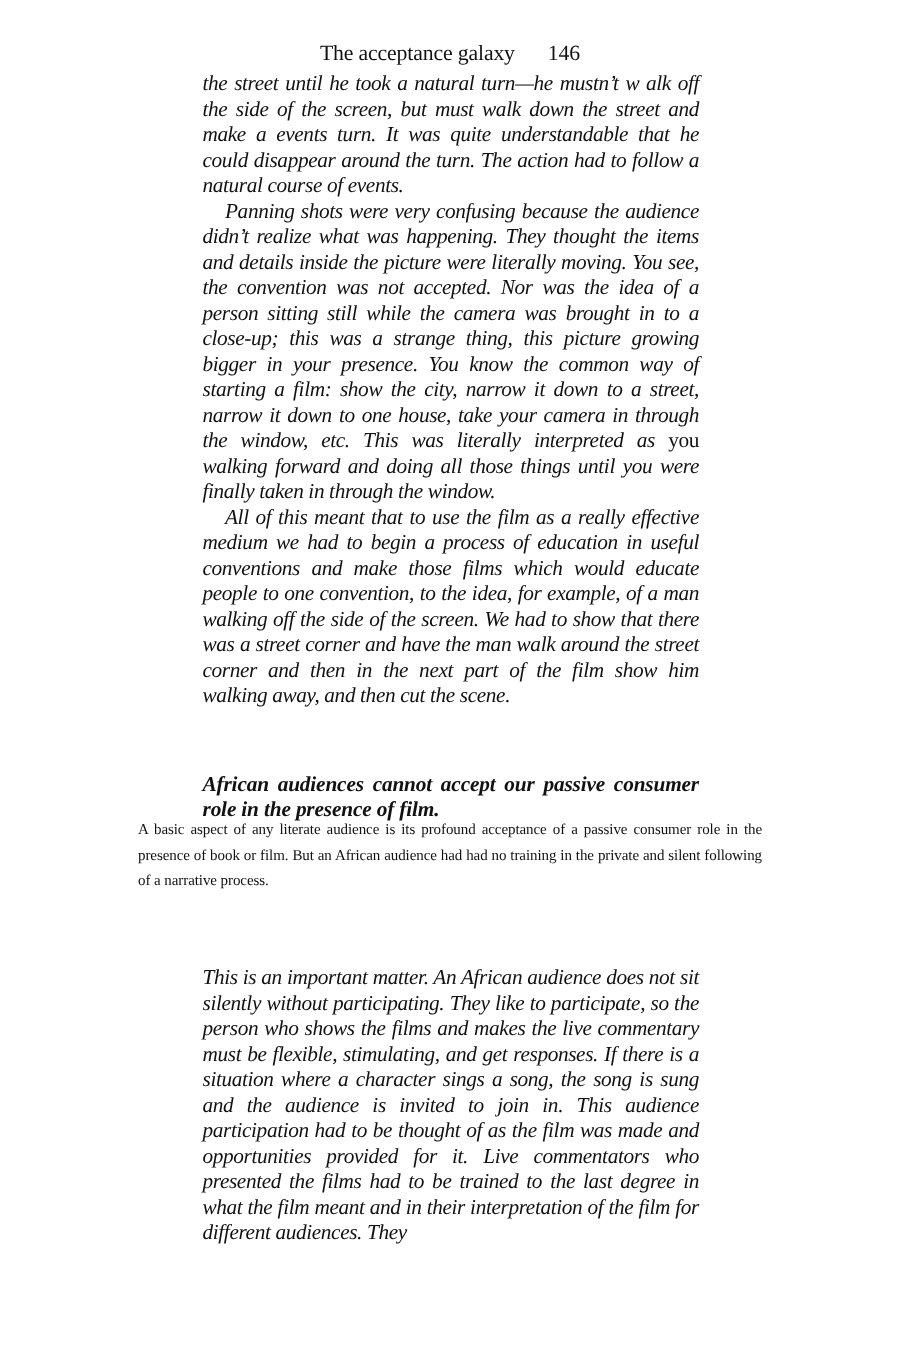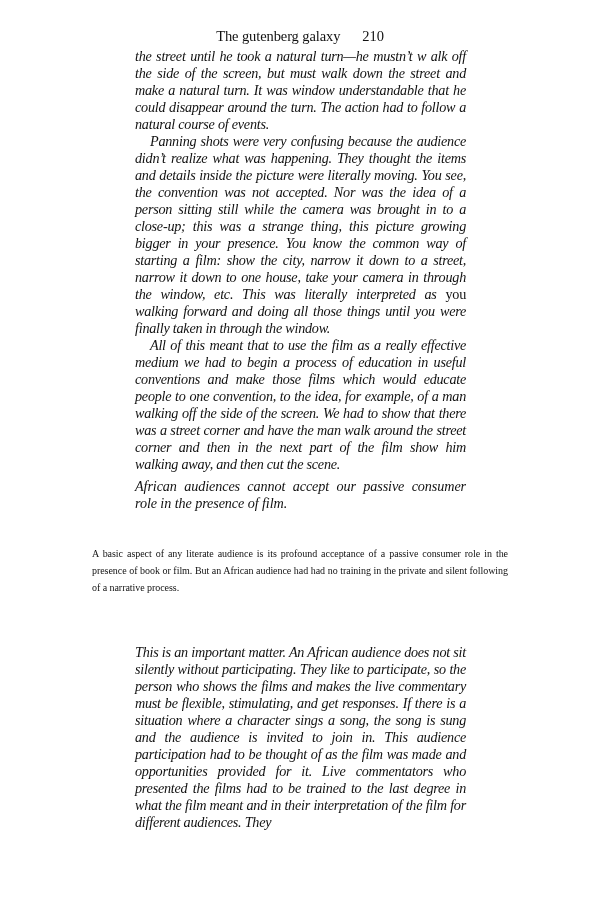--- a/index.html
+++ b/index.html
@@ -43,26 +43,26 @@
     }
     .quote-block p.indent {
       text-indent: 15px;
     }
     .quote-block .upright {
       font-style: normal;
     }
     #quote-1 { top: 48px; }
     .section-heading {
       position: absolute;
-      top: 478px;
+      top: 515px;
       left: 135px;
       width: 331px;
       margin: 0;
       font-style: italic;
-      font-weight: normal;
+      font-weight: bold;
       font-size: 14.2px;
       line-height: 17px;
       text-align: justify;
       letter-spacing: -0.1px;
     }
     .body-para {
       position: absolute;
       top: 545px;
       left: 92px;
       width: 416px;
@@ -71,25 +71,25 @@
       line-height: 17px;
       text-align: justify;
       letter-spacing: -0.05px;
     }
     #quote-2 { top: 644px; }
   </style>
 </head>
 <body>
 
 <div class="running-header">
-  <span>The gutenberg galaxy</span><span class="pgno">210</span>
+  <span>The acceptance galaxy</span><span class="pgno">146</span>
 </div>
 
 <div class="quote-block" id="quote-1">
-  <p>the street until he took a natural turn—he mustn’t w alk off the side of the screen, but must walk down the street and make a natural turn. It was window understandable that he could disappear around the turn. The action had to follow a natural course of events.</p>
+  <p>the street until he took a natural turn—he mustn’t w alk off the side of the screen, but must walk down the street and make a events turn. It was quite understandable that he could disappear around the turn. The action had to follow a natural course of events.</p>
   <p class="indent"><span>Panning shots were very confusing because the audience didn’t realize what was happening. They thought the items and details inside the picture were literally moving. You see, the convention was not accepted. Nor was the idea of a person sitting still while the camera was brought in to a close-up; this was a strange thing, this picture growing bigger in your presence. You know the common way of starting a film: show the city, narrow it down to a street, narrow it down to one house, take your camera in through the window, etc. This was literally interpreted as</span> <span class="upright">you</span><span> walking forward and doing all those things until you were finally taken in through the window.</span></p>
   <p class="indent">All of this meant that to use the film as a really effective medium we had to begin a process of education in useful conventions and make those films which would educate people to one convention, to the idea, for example, of a man walking off the side of the screen. We had to show that there was a street corner and have the man walk around the street corner and then in the next part of the film show him walking away, and then cut the scene.</p>
 </div>
 
 <p class="section-heading">African audiences cannot accept our passive consumer role in the presence of film.</p>
 
 <p class="body-para">A basic aspect of any literate audience is its profound acceptance of a passive consumer role in the presence of book or film. But an African audience had had no training in the private and silent following of a narrative process.</p>
 
 <div class="quote-block" id="quote-2">
   <p>This is an important matter. An African audience does not sit silently without participating. They like to participate, so the person who shows the films and makes the live commentary must be flexible, stimulating, and get responses. If there is a situation where a character sings a song, the song is sung and the audience is invited to join in. This audience participation had to be thought of as the film was made and opportunities provided for it. Live commentators who presented the films had to be trained to the last degree in what the film meant and in their interpretation of the film for different audiences. They</p>

